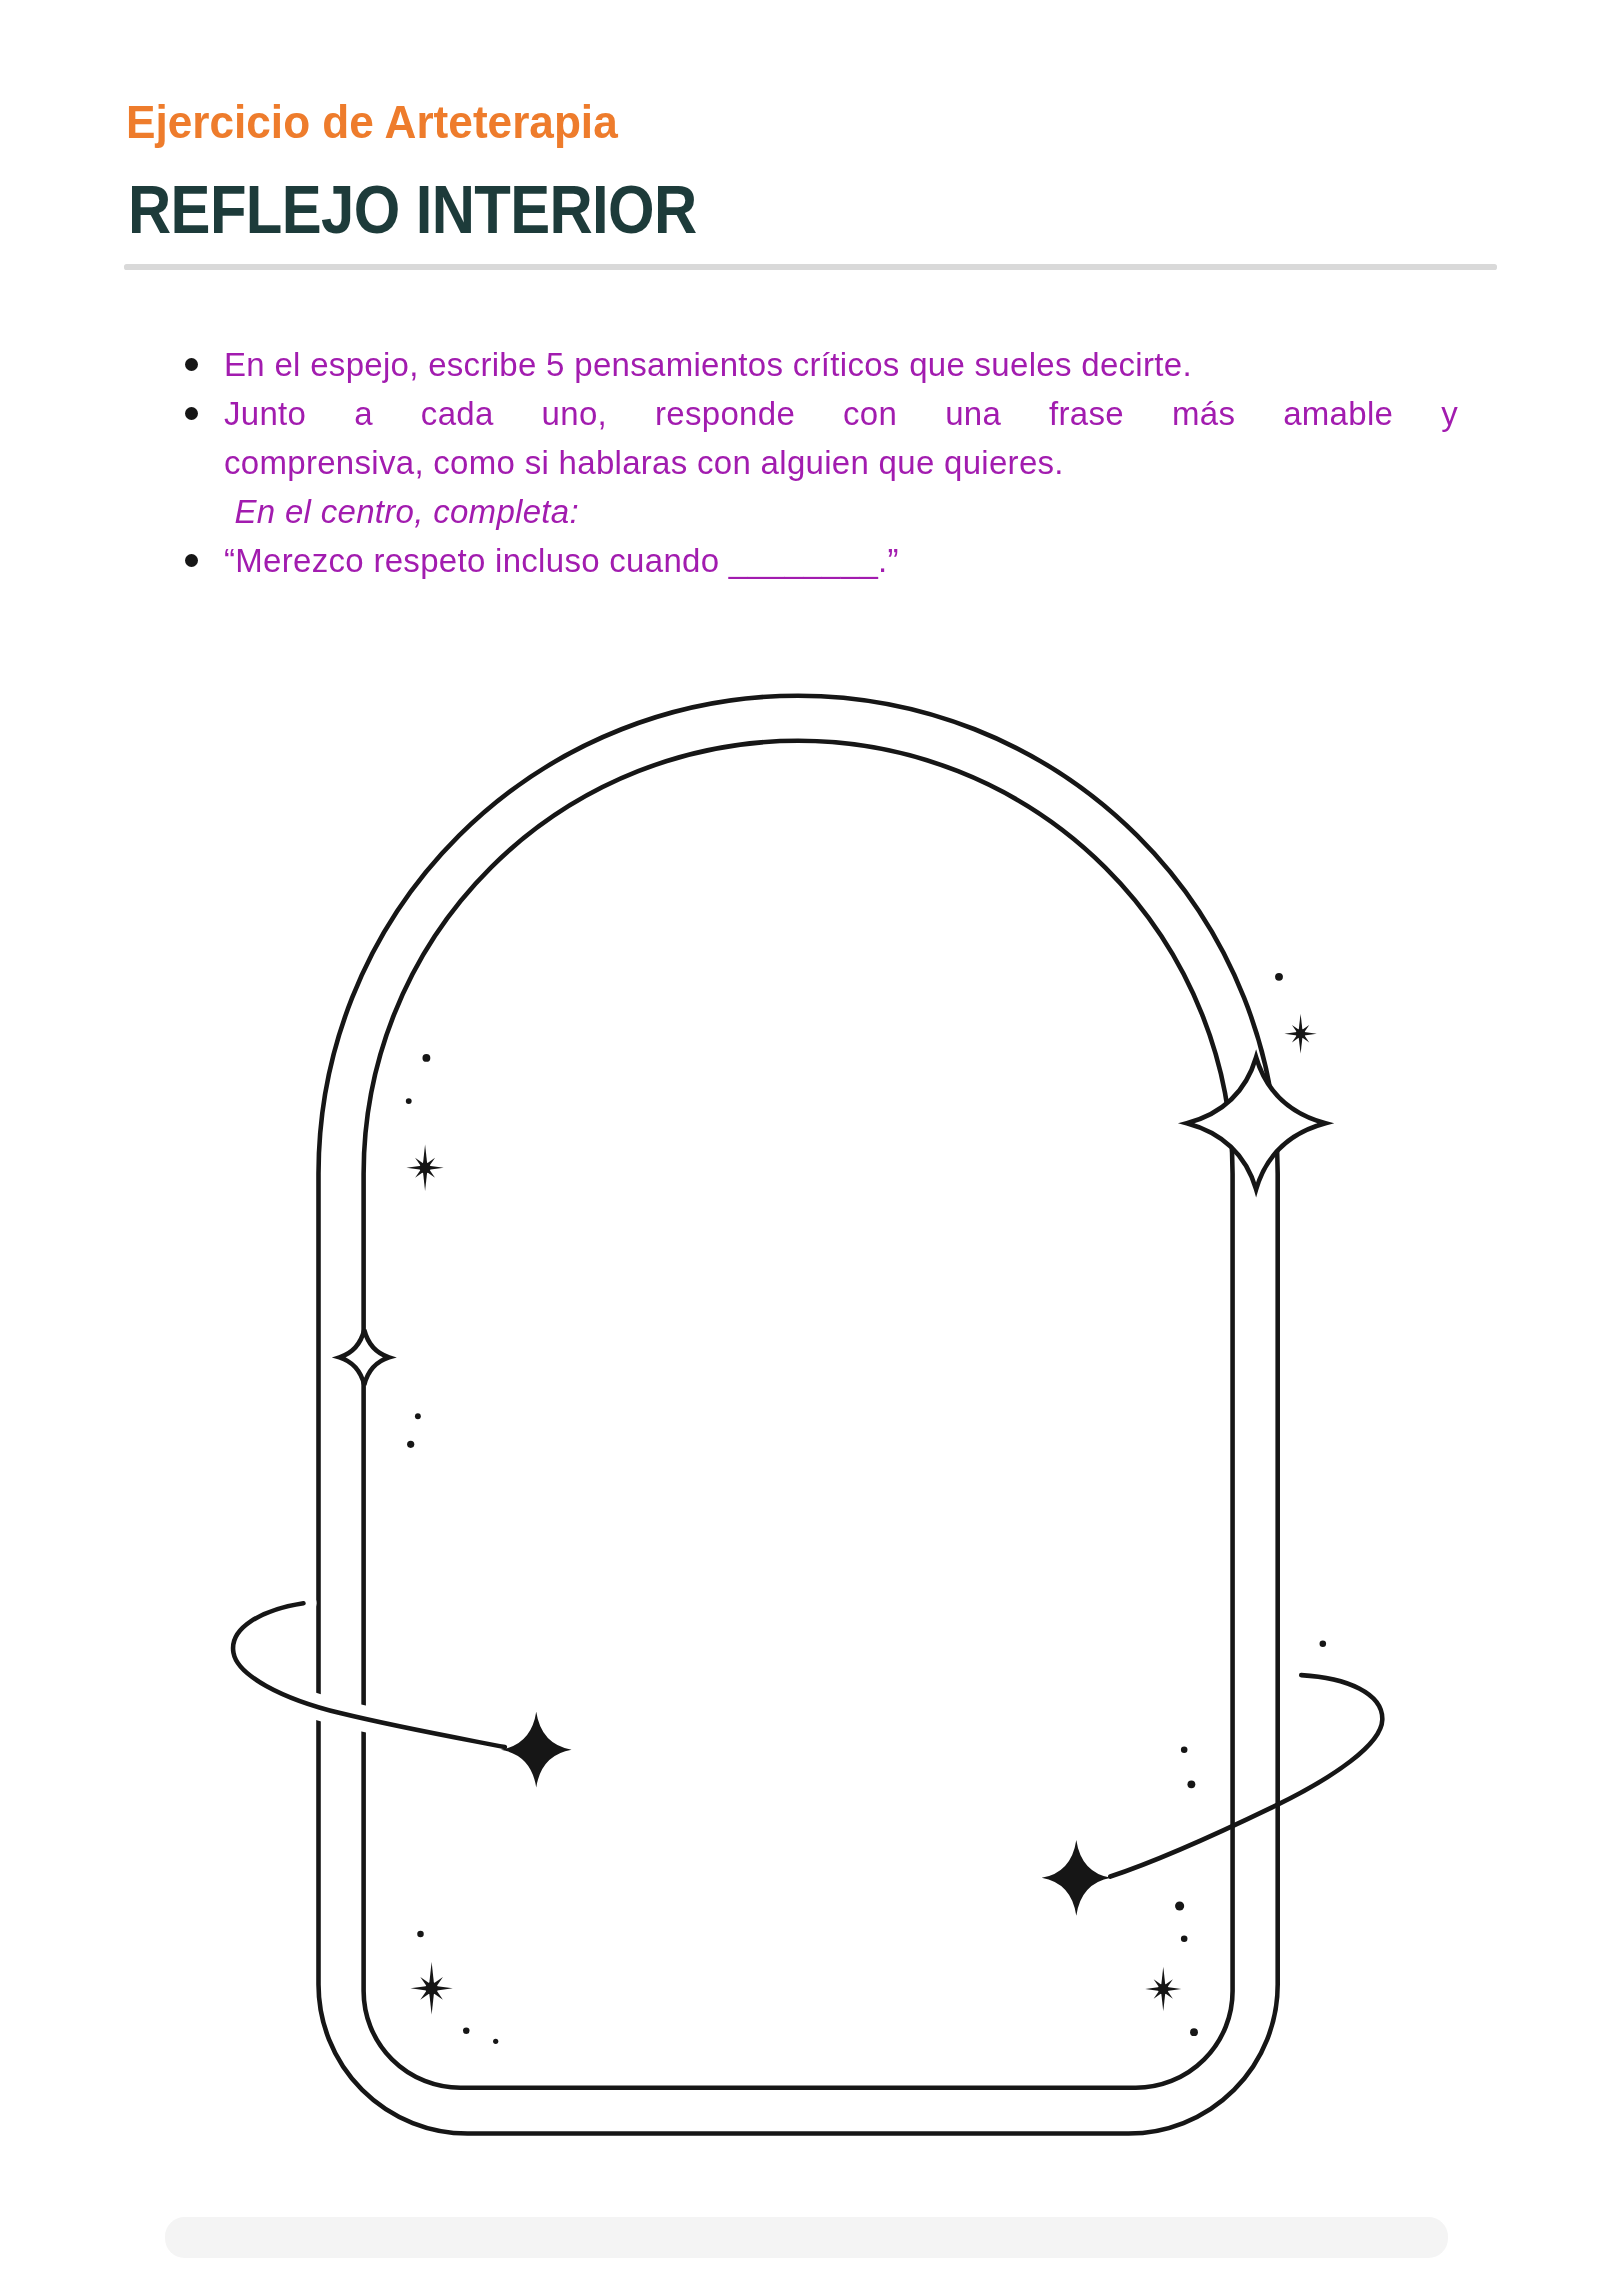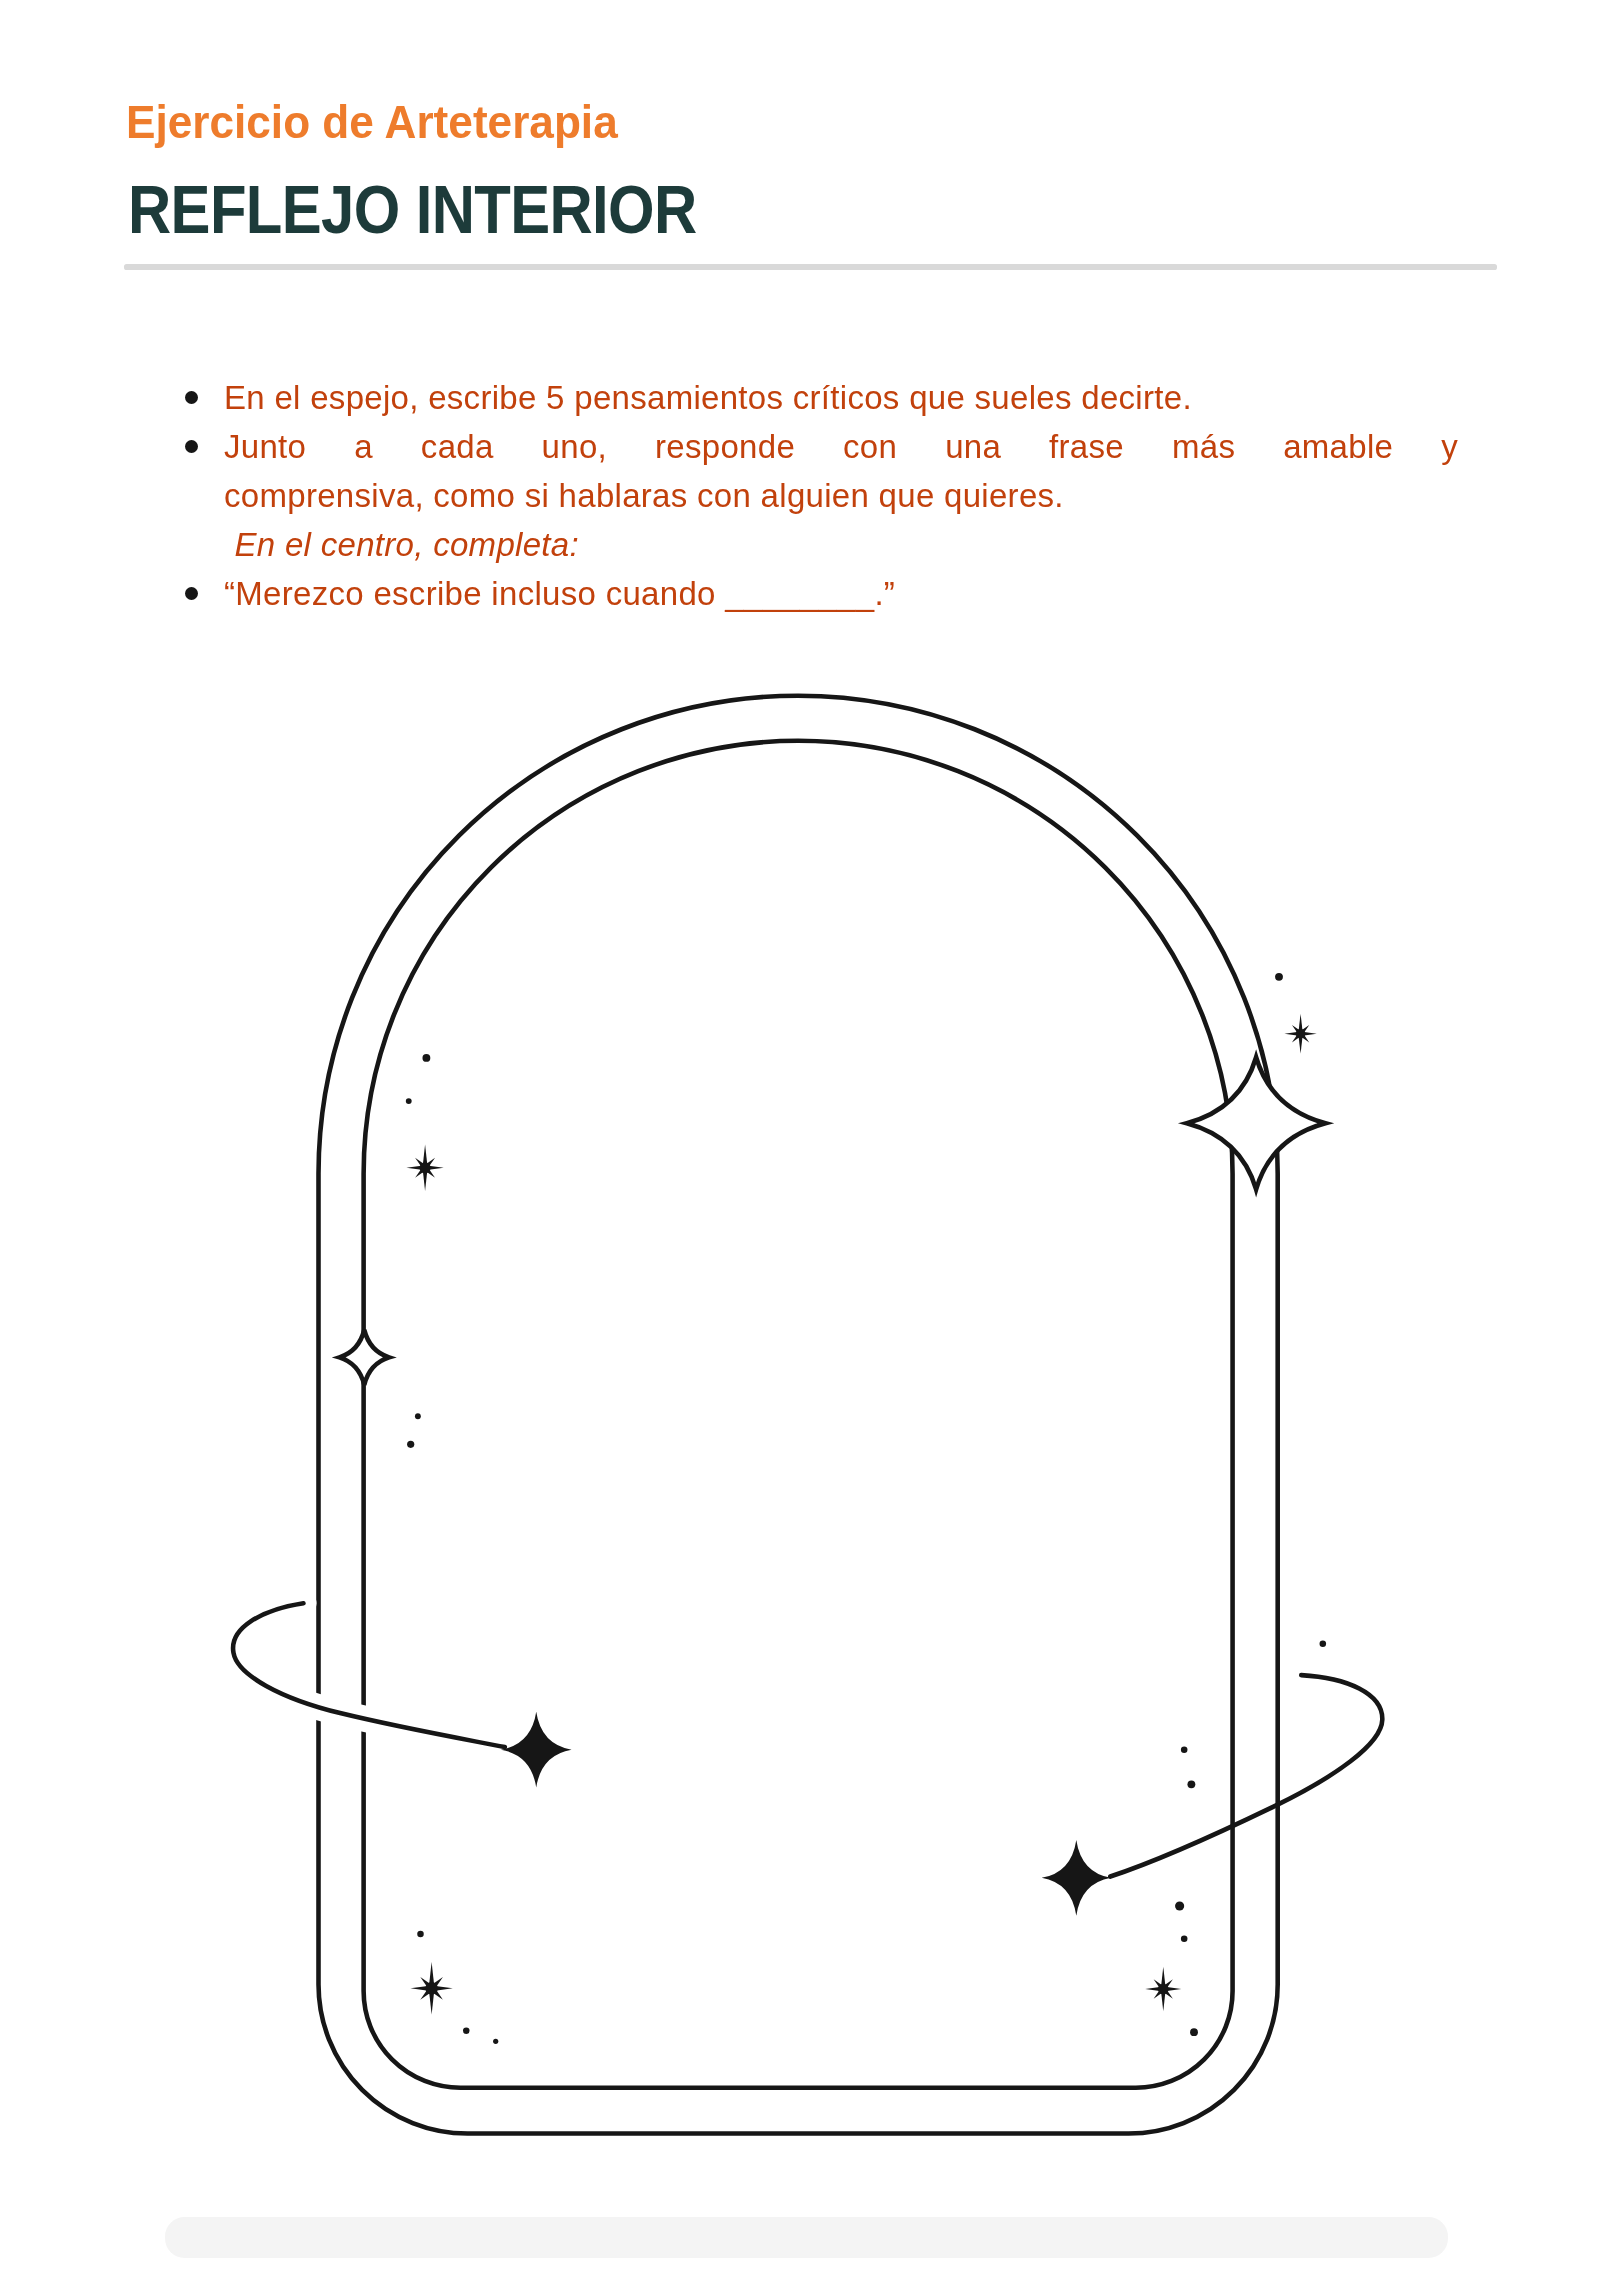--- a/index.html
+++ b/index.html
@@ -59,26 +59,26 @@
     width:1283px;height:41px;border-radius:19.6px;
   }
 </style>
 </head>
 <body>
 
 <div class="eyebrow" style="color: rgb(238, 124, 44);">Ejercicio de Arteterapia</div>
 <div class="page-title" style="color: rgb(29, 59, 58);">REFLEJO INTERIOR</div>
 <div class="divider" style="background: rgb(217, 217, 217);"></div>
 
-<div class="instructions" style="color: #c2410c; margin-top: 33px;">
+<div class="instructions" style="color: #a21caf;">
   <div class="iline bulleted">En el espejo, escribe 5 pensamientos críticos que sueles decirte.</div>
   <div class="iline bulleted justify-both">Junto a cada uno, responde con una frase más amable y</div>
   <div class="iline">comprensiva, como si hablaras con alguien que quieres.</div>
   <div class="iline indent">En el centro, completa:</div>
-  <div class="iline bulleted">“Merezco escribe incluso cuando ________.”</div>
+  <div class="iline bulleted">“Merezco respeto incluso cuando ________.”</div>
 </div>
 
 <div class="mirror-wrap">
   <svg viewBox="0 0 2482 3510" width="1623" height="2295" xmlns="http://www.w3.org/2000/svg">
 
     <path d="M 487 1795 A 733.5 731 0 0 1 1954 1795 L 1954 3035 A 228 228 0 0 1 1726 3263 L 715 3263 A 228 228 0 0 1 487 3035 Z" fill="none" stroke="#161616" stroke-width="7"></path>
 
     <path d="M 556 1795 A 664.5 662 0 0 1 1885 1795 L 1885 3045 A 148 148 0 0 1 1737 3193 L 704 3193 A 148 148 0 0 1 556 3045 Z" fill="none" stroke="#161616" stroke-width="7"></path>
 
     <path d="M 464 2452 C 400 2462 350 2490 357 2528 C 363 2562 430 2598 520 2620 C 610 2642 700 2658 772 2672" fill="none" stroke="#ffffff" stroke-width="40" stroke-linecap="round"></path>

